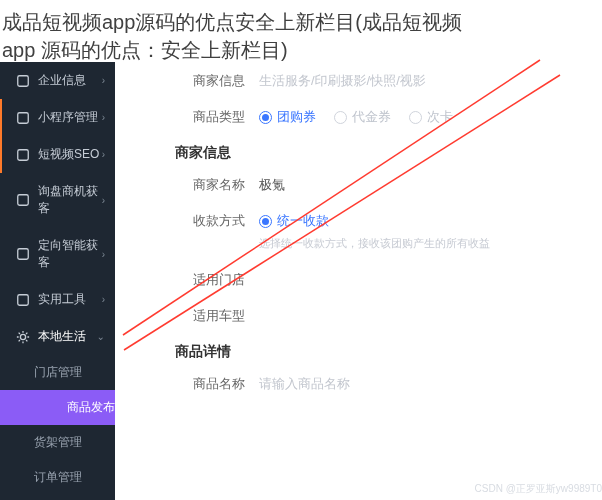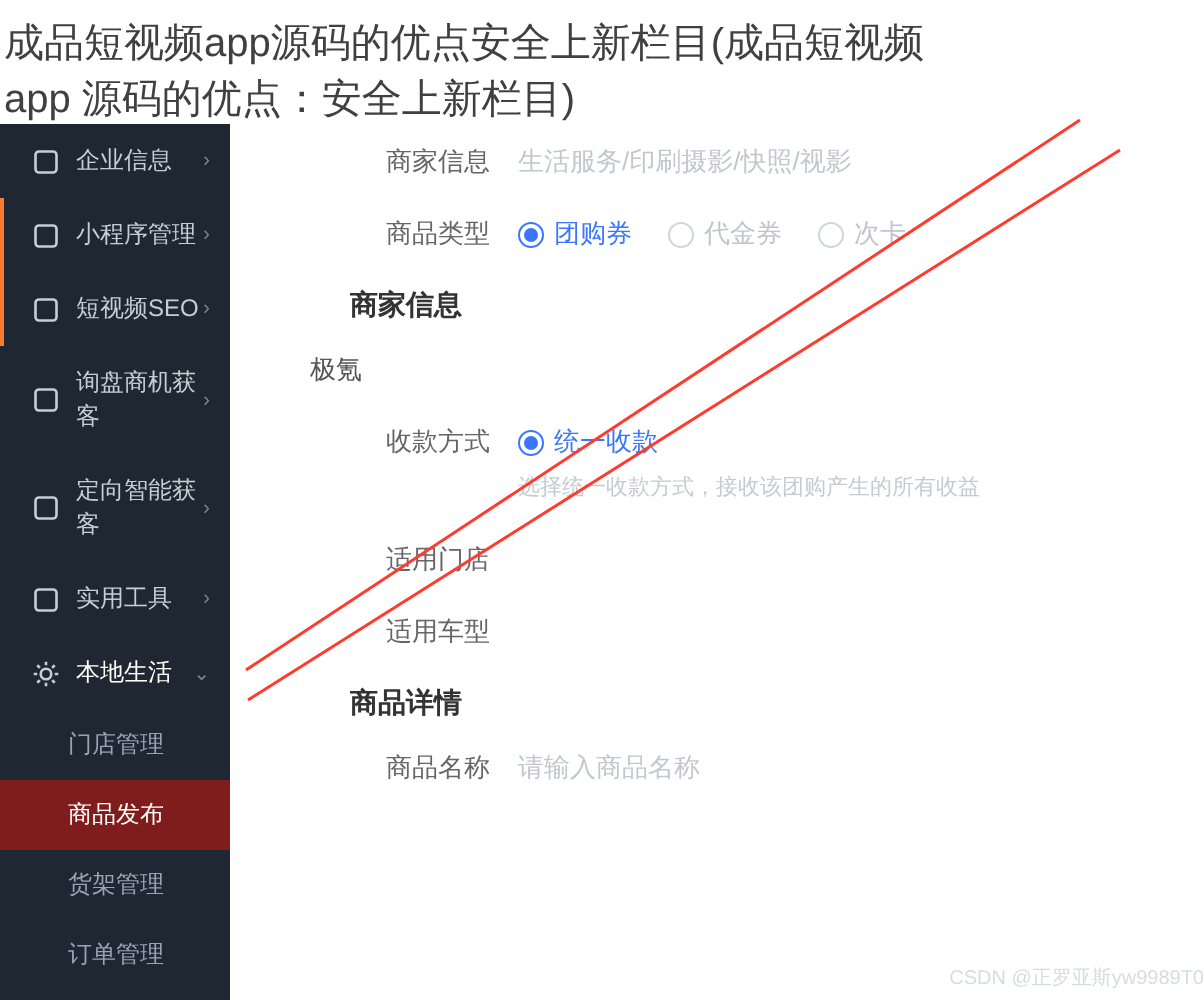--- a/index.html
+++ b/index.html
@@ -8,21 +8,21 @@
     .main-wrap { position: absolute; top: 62px; left: 0; right: 0; bottom: 0; display: flex; }
     .sidebar { width: 115px; background: #1e2732; color: #c6cdd6; font-size: 12px; display: flex; flex-direction: column; position: relative; }
     .sidebar-item { display: flex; align-items: center; padding: 10px 10px 10px 14px; color: #c6cdd6; cursor: pointer; }
     .sidebar-item.top { border-left: 2px solid transparent; }
     .sidebar-item.top.orange { border-left: 2px solid #ff7a2a; }
     .sidebar-item .icon { width: 14px; height: 14px; margin-right: 8px; flex-shrink: 0; }
     .sidebar-item .chev { margin-left: auto; font-size: 10px; color: #7c8794; }
     .sidebar-item.active-section { color: #fff; }
     .sidebar-sub { padding-left: 34px; }
     .sub-item { padding: 9px 0; color: #9aa4b1; font-size: 12px; cursor: pointer; }
-    .sub-item.active { background: #7f1d1d; color: #fff; margin-left: -34px; padding-left: 34px; margin-right: 0; }
+    .sub-item.active { background: #8b5cf6; color: #fff; margin-left: -34px; padding-left: 34px; margin-right: 0; text-align: right; }
     .content { flex: 1; background: #fff; padding: 10px 0 0 0; position: relative; }
     .form-row { display: flex; align-items: center; margin-bottom: 18px; padding-left: 40px; }
     .form-label { width: 90px; text-align: right; color: #666; font-size: 13px; margin-right: 14px; }
     .form-value { flex: 1; display: flex; align-items: flex-end; }
     .placeholder-text { color: #c2c6ce; font-size: 13px; }
     .radio-group { display: flex; gap: 18px; align-items: center; }
     .radio-opt { display: flex; align-items: center; gap: 5px; font-size: 13px; }
     .radio-circle { width: 13px; height: 13px; border-radius: 50%; border: 1px solid #d0d4dc; background: #fff; position: relative; }
     .radio-circle.checked { border-color: #3a76ff; }
     .radio-circle.checked::after { content: ""; position: absolute; top: 2px; left: 2px; width: 7px; height: 7px; border-radius: 50%; background: #3a76ff; }
@@ -131,20 +131,21 @@
               <span class="radio-circle"></span>
               <span class="radio-label">次卡</span>
             </div>
           </div>
         </div>
     </div>
 
     <div class="section-title">商家信息</div>
 
     <div class="form-row">
+      <div class="form-label">商家名称</div>
       <div class="form-value">
           <span style="color:#555">极氪</span>
         </div>
     </div>
 
     <div class="form-row" style="margin-bottom:4px">
       <div class="form-label">收款方式</div>
       <div class="form-value">
           <div class="radio-group" id="payment-radios">
             <div class="radio-opt">

